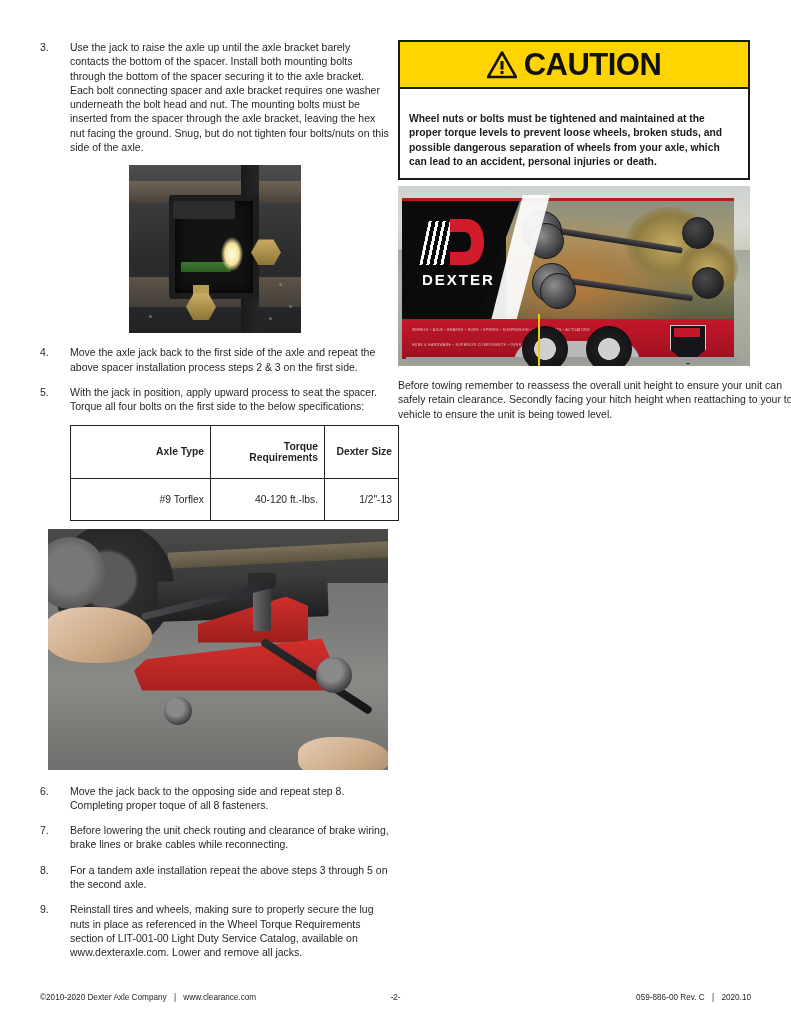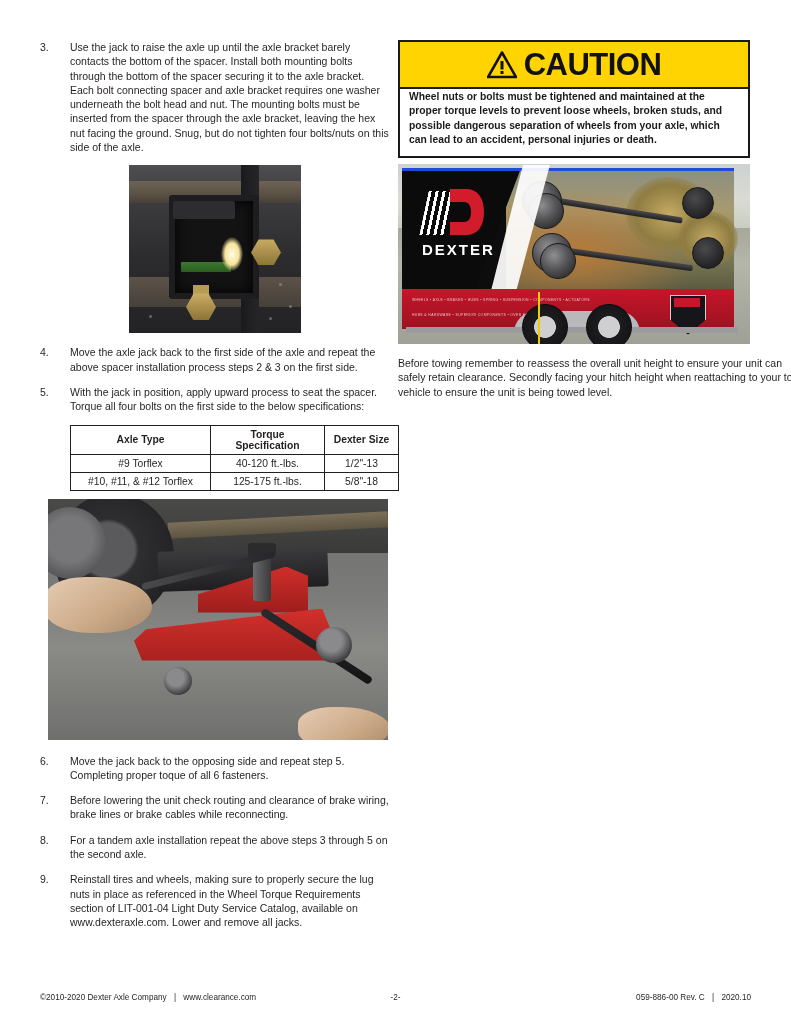--- a/index.html
+++ b/index.html
@@ -84,40 +84,40 @@
   }
   .caution-word {
     font-family: "Liberation Sans", sans-serif;
     font-weight: bold;
     font-size: 31px;
     letter-spacing: -0.5px;
     color: #111111;
     line-height: 1;
   }
   .caution-text {
-    padding: 1px 9px 8px 9px;
+    padding: 23px 9px 8px 9px;
     font-size: 10.3px;
     font-weight: bold;
     line-height: 14.4px;
     color: #1a1a1a;
   }
 
   
   .torque-table {
     border-collapse: collapse;
     width: 328px;
     margin-top: 6px;
     margin-left: 30px;
     table-layout: fixed;
   }
   .torque-table td, .torque-table th {
     border: 1.3px solid #231f20;
     font-size: 10.3px;
-    padding: 3px 6px;
-    text-align: center;
+    padding: 15px 6px;
+    text-align: right;
     color: #231f20;
     font-weight: normal;
     height: 16px;
     box-sizing: border-box;
   }
   .torque-table th {
     font-weight: bold;
   }
   .torque-table col.c1 { width: 140px; }
   .torque-table col.c2 { width: 114px; }
@@ -207,23 +207,23 @@
   }
   .pt-sky {
     position: absolute; left: 0; top: 0; width: 100%; height: 36%;
     background: linear-gradient(180deg,#ced2cf 0%, #d9dbd3 60%, #c9ccc0 100%);
   }
   .pt-ground {
     position: absolute; left: 0; top: 36%; width: 100%; height: 64%;
     background: linear-gradient(180deg,#a7a89c 0%, #b5b6aa 30%, #9fa096 100%);
   }
   .pt-body {
-    position: absolute; left: 4px; top: 4px; width: 332px; height: 126px;
+    position: absolute; left: 4px; top: 12px; width: 332px; height: 126px;
     background: #0d0d0d;
-    border-top: 3px solid #1d4ed8;
+    border-top: 3px solid #b91c1c;
     box-sizing: border-box;
   }
   .pt-photo-panel {
     position: absolute; left: 104px; top: 0; width: 228px; height: 118px;
     background:
       radial-gradient(ellipse at 30% 70%, #b87a3a 0%, rgba(184,122,58,0) 55%),
       linear-gradient(180deg,#8e8f80 0%, #a89a6d 35%, #7d7b55 70%, #5d5c42 100%);
   }
   .pt-tree {
     position: absolute;
@@ -445,34 +445,29 @@
 
     <table class="torque-table">
       <colgroup>
           <col class="c1">
           <col class="c2">
           <col class="c3">
         </colgroup>
       <thead>
         <tr>
           <th>Axle Type</th>
-          <th>Torque Specification</th>
+          <th>Torque Requirements</th>
           <th>Dexter Size</th>
         </tr>
       </thead>
       <tbody>
         <tr>
           <td>#9 Torflex</td>
           <td>40-120 ft.-lbs.</td>
           <td>1/2"-13</td>
-        </tr>
-        <tr>
-          <td>#10, #11, &amp; #12 Torflex</td>
-          <td>125-175 ft.-lbs.</td>
-          <td>5/8"-18</td>
         </tr>
       </tbody>
     </table>
 
     <div class="photo photo-jack">
       <div class="pj-floor"></div>
       <div class="pj-wall"></div>
       <div class="pj-rail"></div>
       <div class="pj-tire"></div>
       <div class="pj-drum"></div>
@@ -485,33 +480,33 @@
       <div class="pj-barwrench"></div>
       <div class="pj-wheel-cast" style="left:116px;top:168px;width:28px;height:28px;"></div>
       <div class="pj-wheel-cast" style="left:268px;top:128px;width:36px;height:36px;"></div>
       <div class="pj-hand" style="left:-4px;top:78px;width:108px;height:56px;"></div>
       <div class="pj-hand" style="left:250px;top:208px;width:92px;height:42px;"></div>
     </div>
 
     <div style="margin-top:14px;">
       <div class="step">
         <div class="step-num">6.</div>
-        <div class="step-body">Move the jack back to the opposing side and repeat step 5. Completing proper toque of all 6 fasteners.</div>
+        <div class="step-body">Move the jack back to the opposing side and repeat step 8. Completing proper toque of all 8 fasteners.</div>
       </div>
       <div class="step" style="margin-top:8px;">
         <div class="step-num">7.</div>
         <div class="step-body">Before lowering the unit check routing and clearance of brake wiring, brake lines or brake cables while reconnecting.</div>
       </div>
       <div class="step" style="margin-top:8px;">
         <div class="step-num">8.</div>
         <div class="step-body">For a tandem axle installation repeat the above steps 3 through 5 on the second axle.</div>
       </div>
       <div class="step" style="margin-top:8px;">
         <div class="step-num">9.</div>
-        <div class="step-body">Reinstall tires and wheels, making sure to properly secure the lug nuts in place as referenced in the Wheel Torque Requirements section of LIT-001-04 Light Duty Service Catalog, available on www.dexteraxle.com. Lower and remove all jacks.</div>
+        <div class="step-body">Reinstall tires and wheels, making sure to properly secure the lug nuts in place as referenced in the Wheel Torque Requirements section of LIT-001-00 Light Duty Service Catalog, available on www.dexteraxle.com. Lower and remove all jacks.</div>
       </div>
     </div>
 
   </div>
 
   <div class="col-right">
 
     <div class="caution-box">
       <div class="caution-header">
         <svg class="caution-tri" width="30" height="28" viewBox="0 0 30 28">

